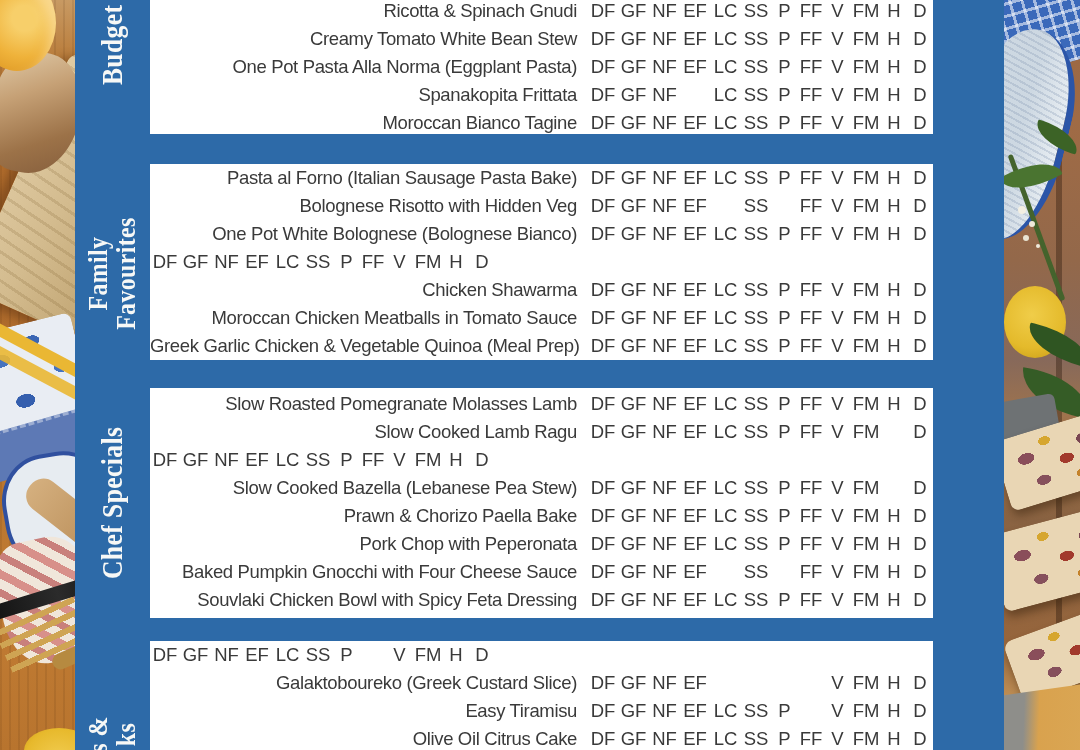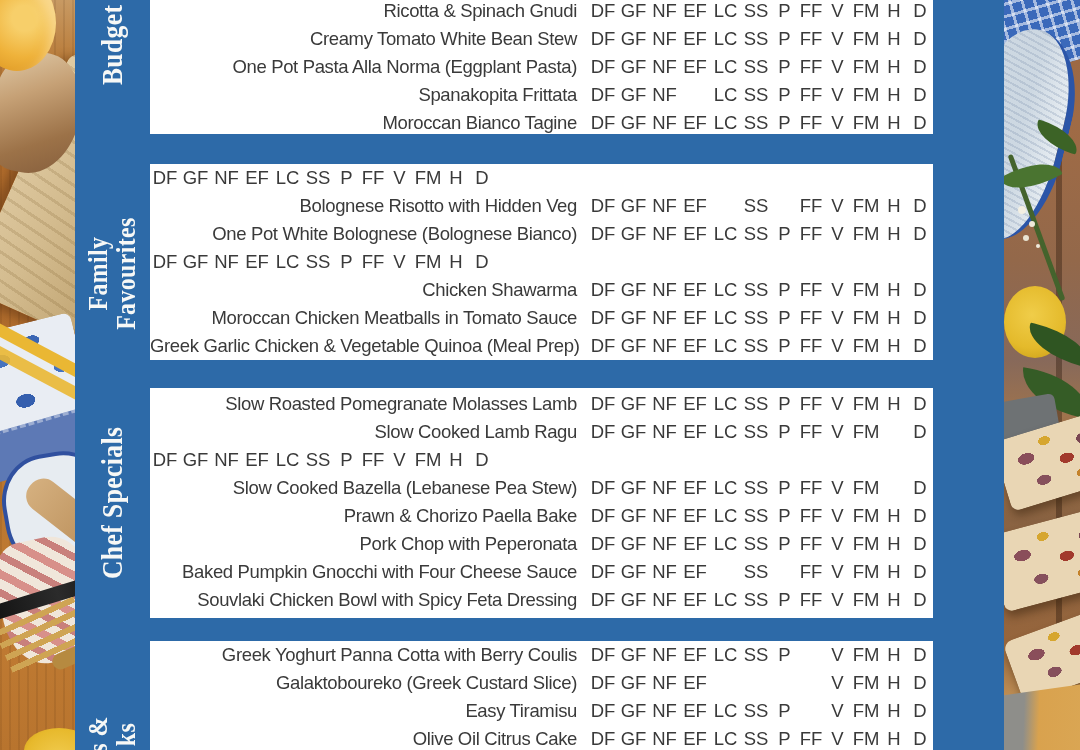--- a/index.html
+++ b/index.html
@@ -268,20 +268,21 @@
         </div>
       </div>
       <div class="label-band band-1">
         <div class="label-rot">
           <div class="label-line">Family</div>
           <div class="label-line">Favourites</div>
         </div>
       </div>
       <div class="card card-1">
         <div class="row">
+          <div class="rname">Pasta al Forno (Italian Sausage Pasta Bake)</div>
           <div class="tags">
             <div class="tag" style="width: 30px;">DF</div>
             <div class="tag" style="width: 31px;">GF</div>
             <div class="tag" style="width: 31px;">NF</div>
             <div class="tag" style="width: 30px;">EF</div>
             <div class="tag" style="width: 31px;">LC</div>
             <div class="tag" style="width: 30px;">SS</div>
             <div class="tag" style="width: 27px;">P</div>
             <div class="tag" style="width: 26px;">FF</div>
             <div class="tag" style="width: 27px;">V</div>
@@ -535,21 +536,20 @@
         </div>
       </div>
       <div class="label-band band-3">
         <div class="label-rot">
           <div class="label-line">s &amp;</div>
           <div class="label-line">ks</div>
         </div>
       </div>
       <div class="card card-3">
         <div class="row">
-          <div class="rname">Greek Yoghurt Panna Cotta with Berry Coulis</div>
           <div class="tags">
             <div class="tag" style="width: 30px;">DF</div>
             <div class="tag" style="width: 31px;">GF</div>
             <div class="tag" style="width: 31px;">NF</div>
             <div class="tag" style="width: 30px;">EF</div>
             <div class="tag" style="width: 31px;">LC</div>
             <div class="tag" style="width: 30px;">SS</div>
             <div class="tag" style="width: 27px;">P</div>
             <div class="tag" style="width: 26px;"></div>
             <div class="tag" style="width: 27px;">V</div>

